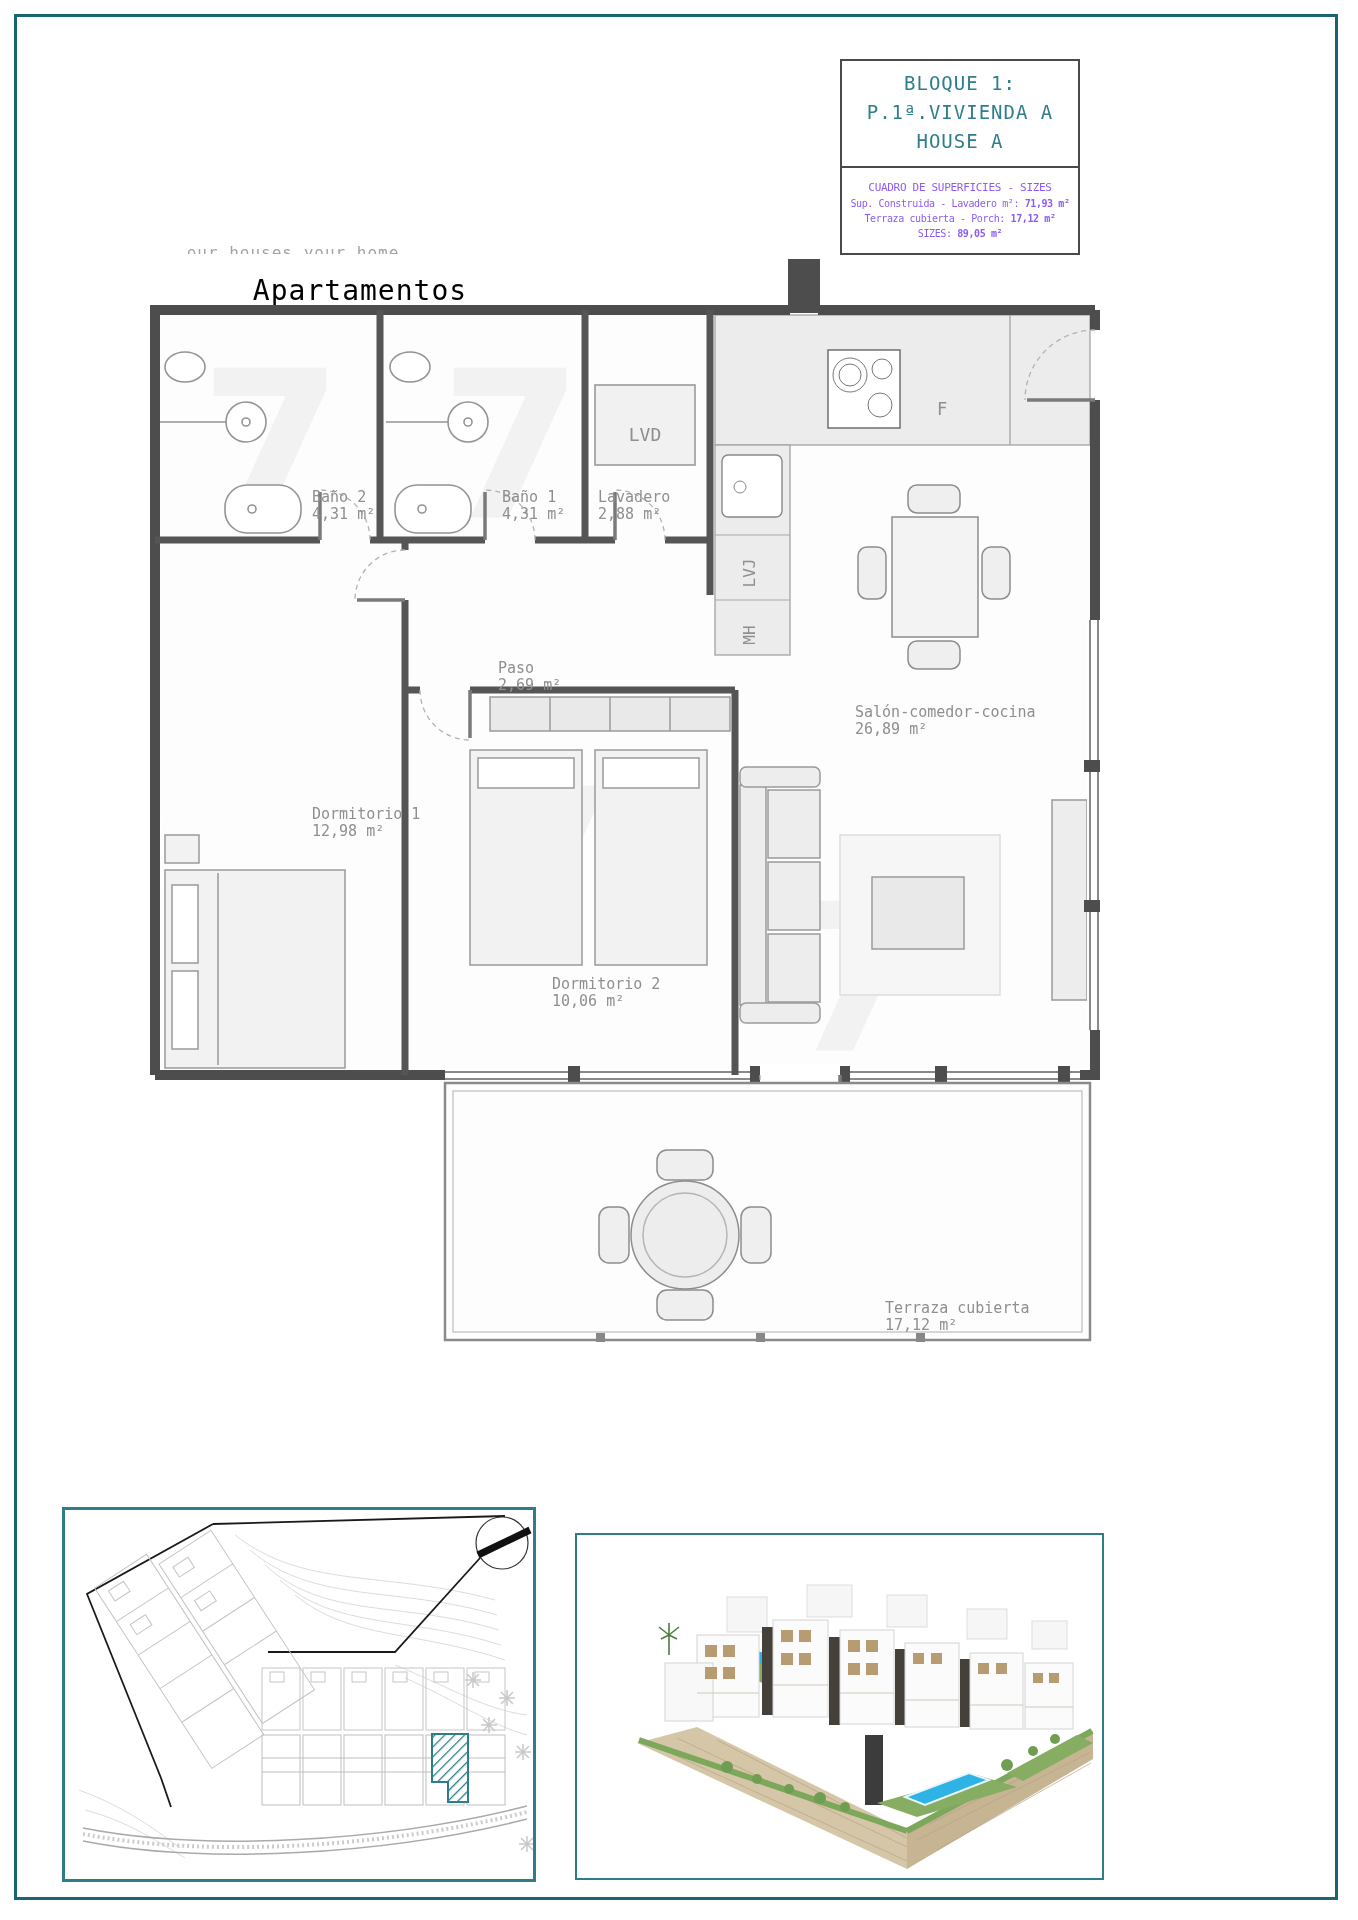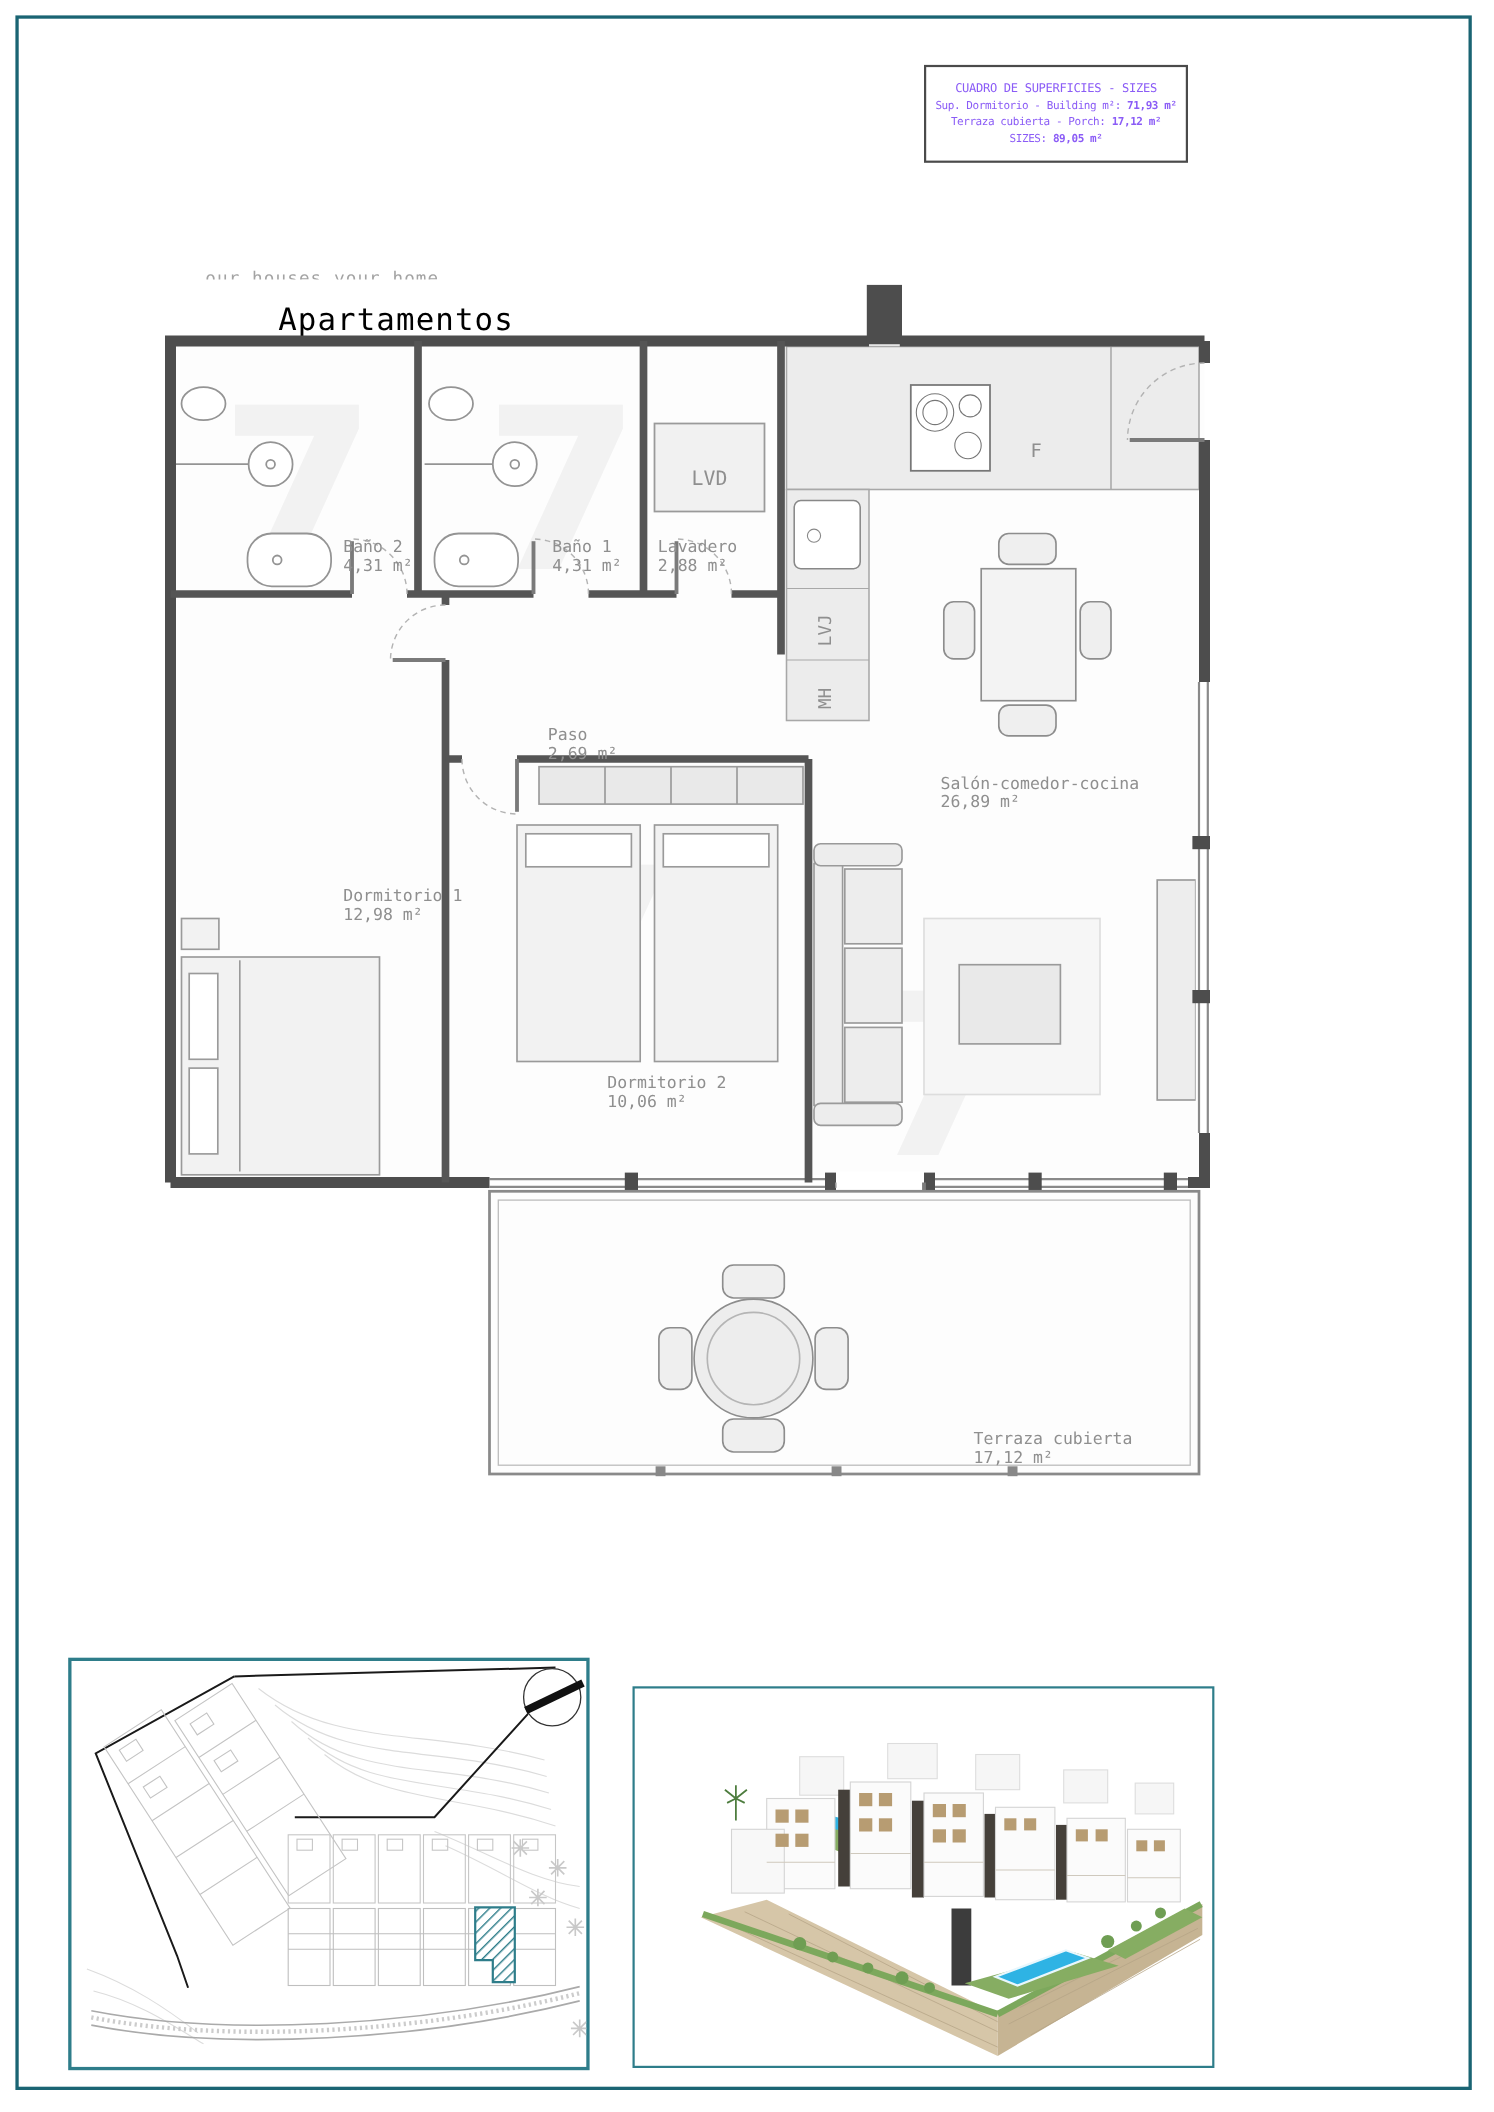--- a/index.html
+++ b/index.html
@@ -58,24 +58,29 @@
 <div class="brand-tagline-clip">
   <span>our houses your home</span>
 </div>
 <div class="brand-title">
   <div>Apartamentos</div>
   <div>Vera CUADRO</div>
   <div>(ALMERÍA)</div>
 </div>
 
 <div class="title-block">
+  <div class="tb-top">
+    <div>BLOQUE 1:</div>
+    <div>P.1ª.VIVIENDA A</div>
+    <div>HOUSE A</div>
+  </div>
   <div class="tb-bottom">
     <div class="tb-header">CUADRO DE SUPERFICIES - SIZES</div>
     <div class="tb-row">
-      <span>Sup. Dormitorio - Building m²:</span>
+      <span>Sup. Construida - Lavadero m²:</span>
       <span class="val">71,93 m²</span>
     </div>
     <div class="tb-row">
       <span>Terraza cubierta - Porch:</span>
       <span class="val">17,12 m²</span>
     </div>
     <div class="tb-row">
       <span>SIZES:</span>
       <span class="val">89,05 m²</span>
     </div>

